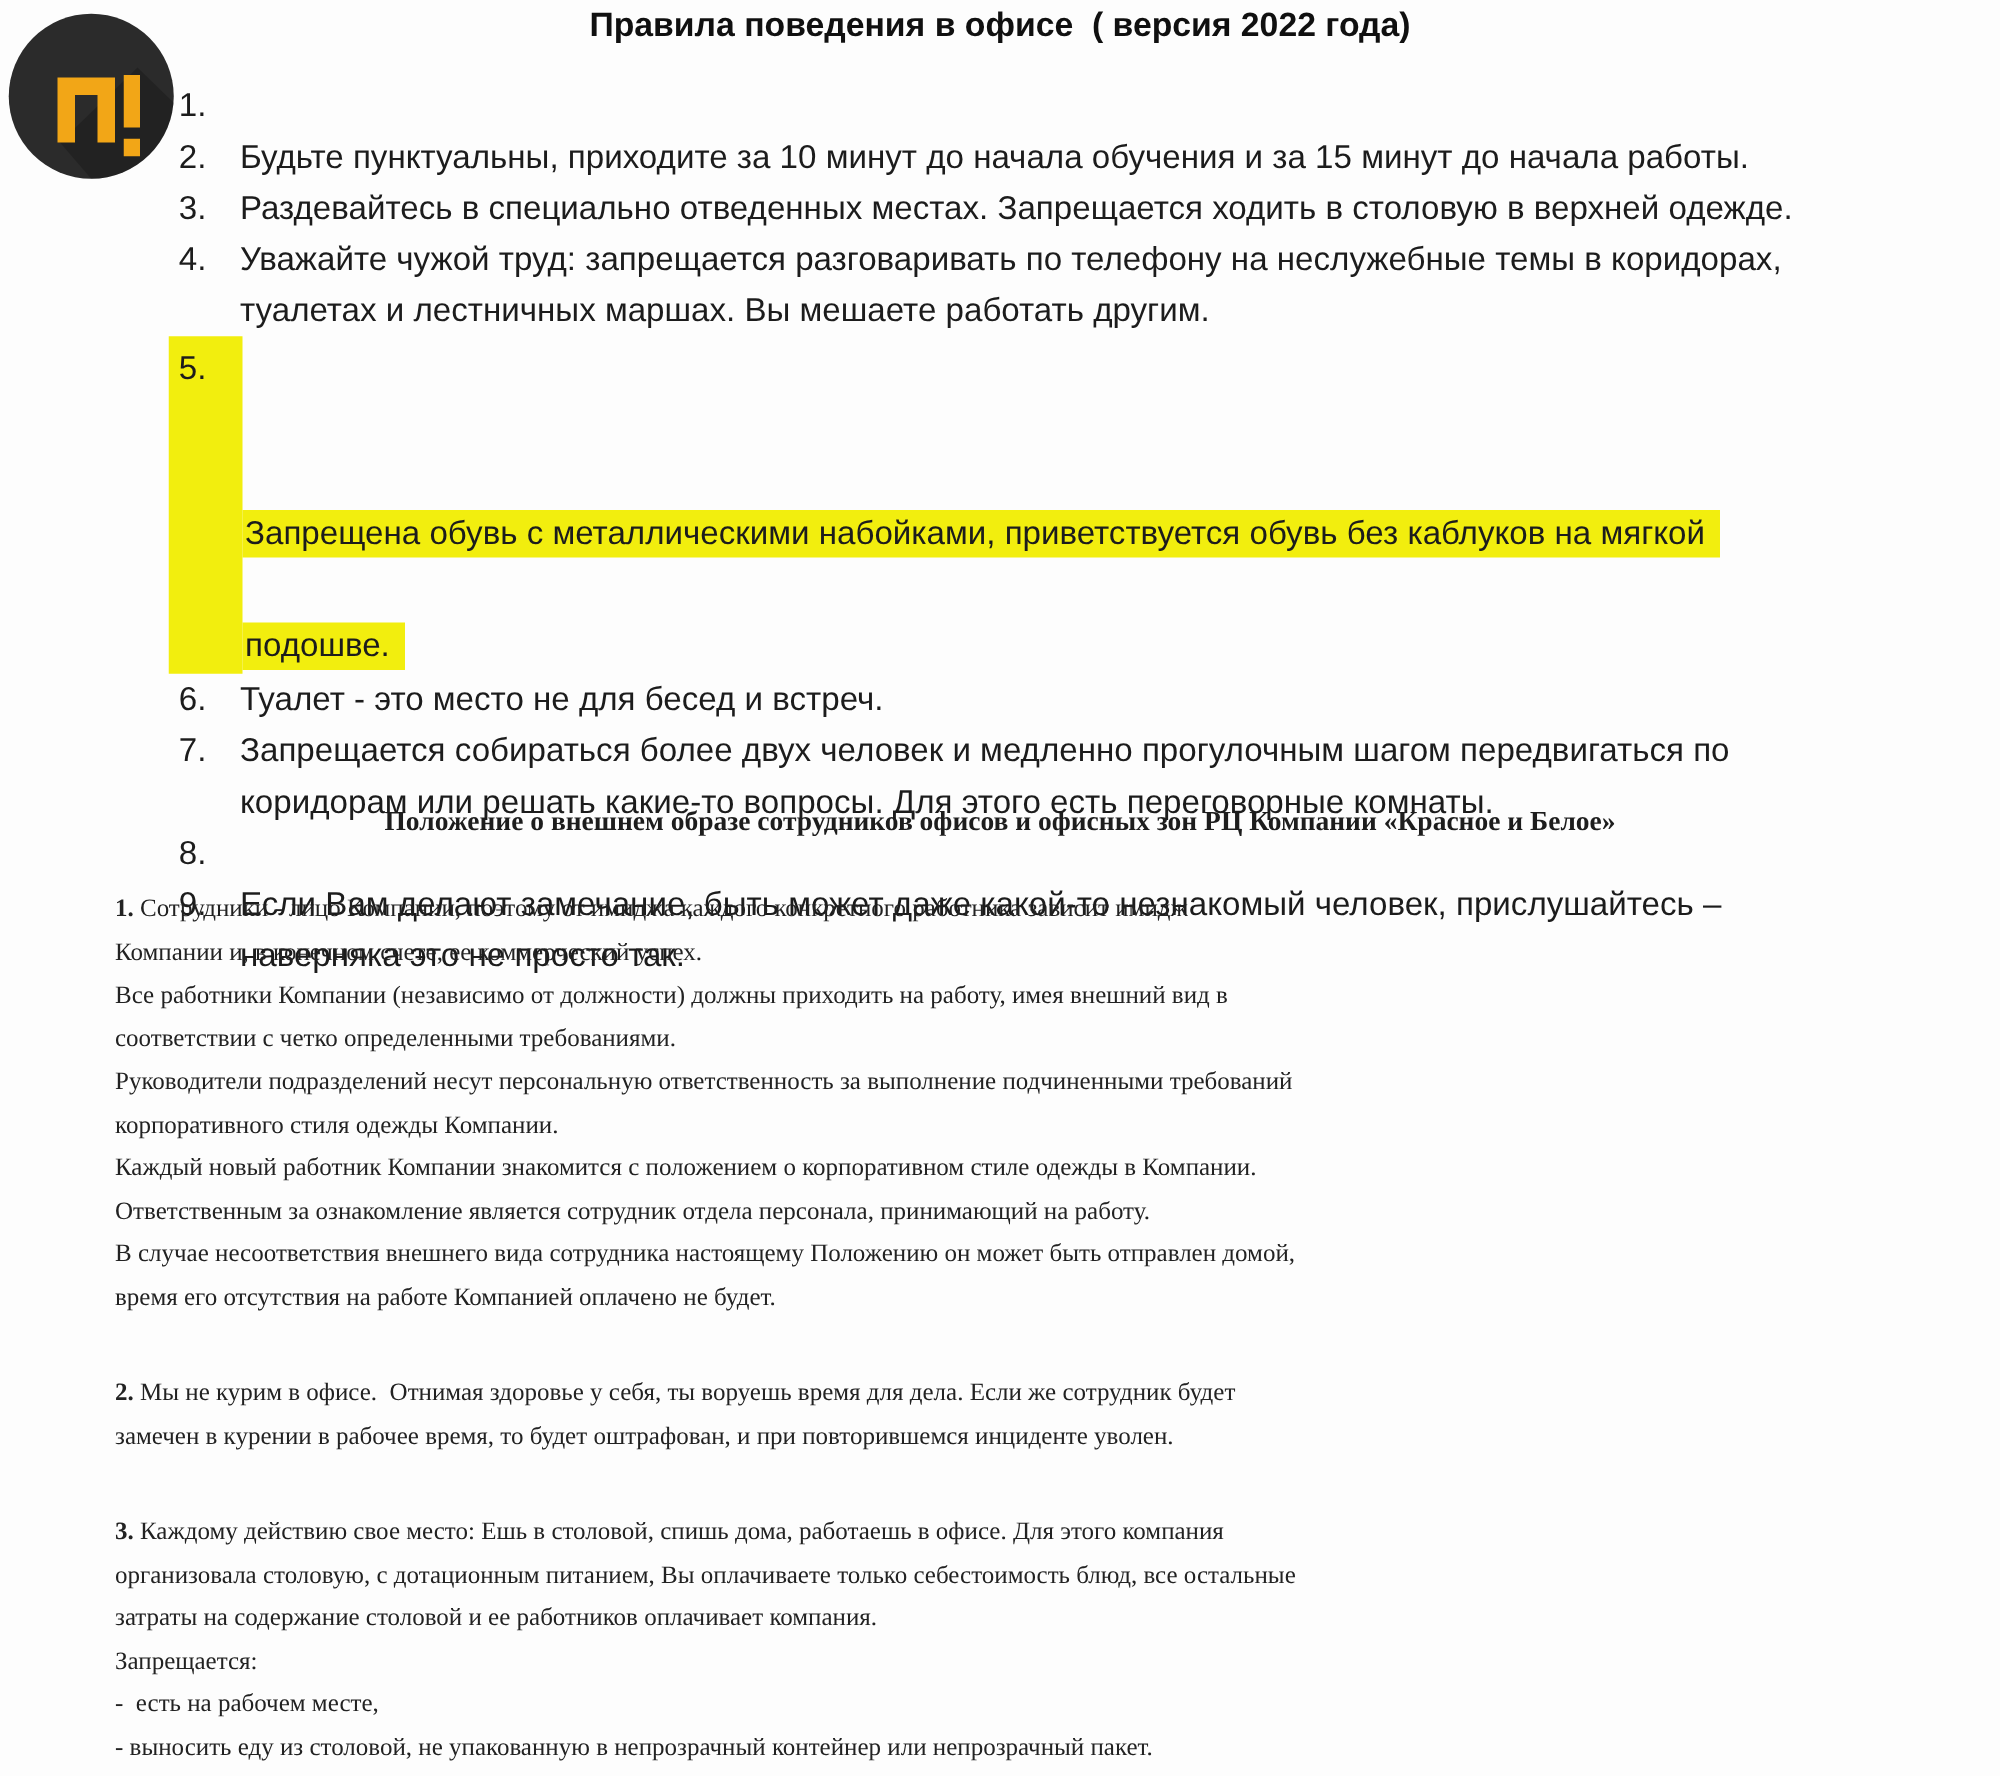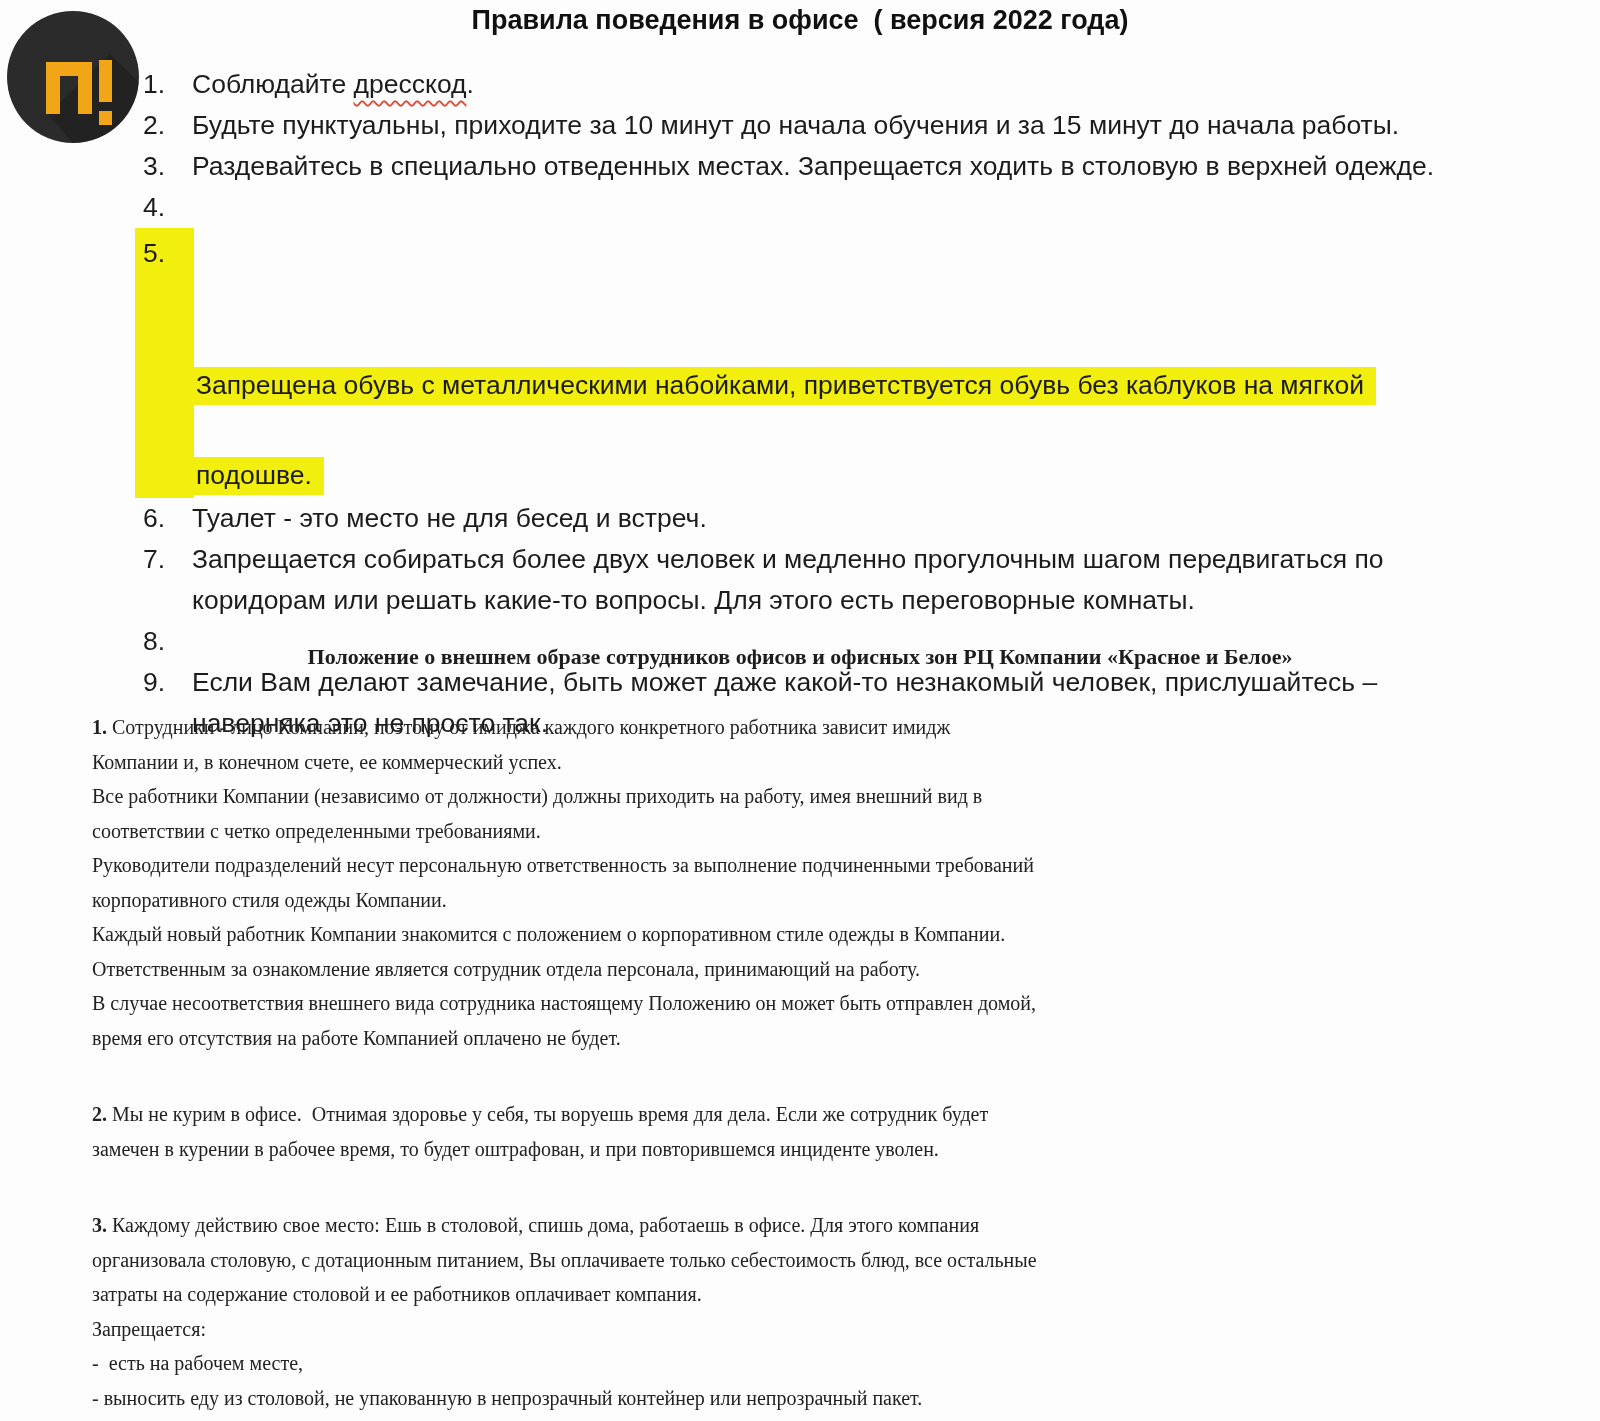--- a/index.html
+++ b/index.html
@@ -92,35 +92,36 @@
       </g>
     </svg>
   </div>
 
   <h1 class="title">Правила поведения в офисе  ( версия 2022 года)</h1>
 
   <div class="rules">
 
     <div class="rule">
       <span class="num">1.</span>
-      <div class="txt"><span>Соблюдайте </span><span class="sq">дресскод</span><span>.</span></div>
     </div>
 
     <div class="rule">
       <span class="num">2.</span>
       <div class="txt">Будьте пунктуальны, приходите за 10 минут до начала обучения и за 15 минут до начала работы.</div>
     </div>
 
     <div class="rule">
       <span class="num">3.</span>
       <div class="txt">Раздевайтесь в специально отведенных местах. Запрещается ходить в столовую в верхней одежде.</div>
     </div>
 
     <div class="rule">
       <span class="num">4.</span>
+      <div class="txt">Уважайте чужой труд: запрещается разговаривать по телефону на неслужебные темы в коридорах,
+туалетах и лестничных маршах. Вы мешаете работать другим.</div>
     </div>
 
     <div class="rule hl-item">
       <span class="num num-hl">5.</span>
       <div class="txt">
         <br>
         <span class="hl">Запрещена обувь с металлическими набойками, приветствуется обувь без каблуков на мягкой</span><br>
         <span class="hl">подошве.</span>
       </div>
     </div>

